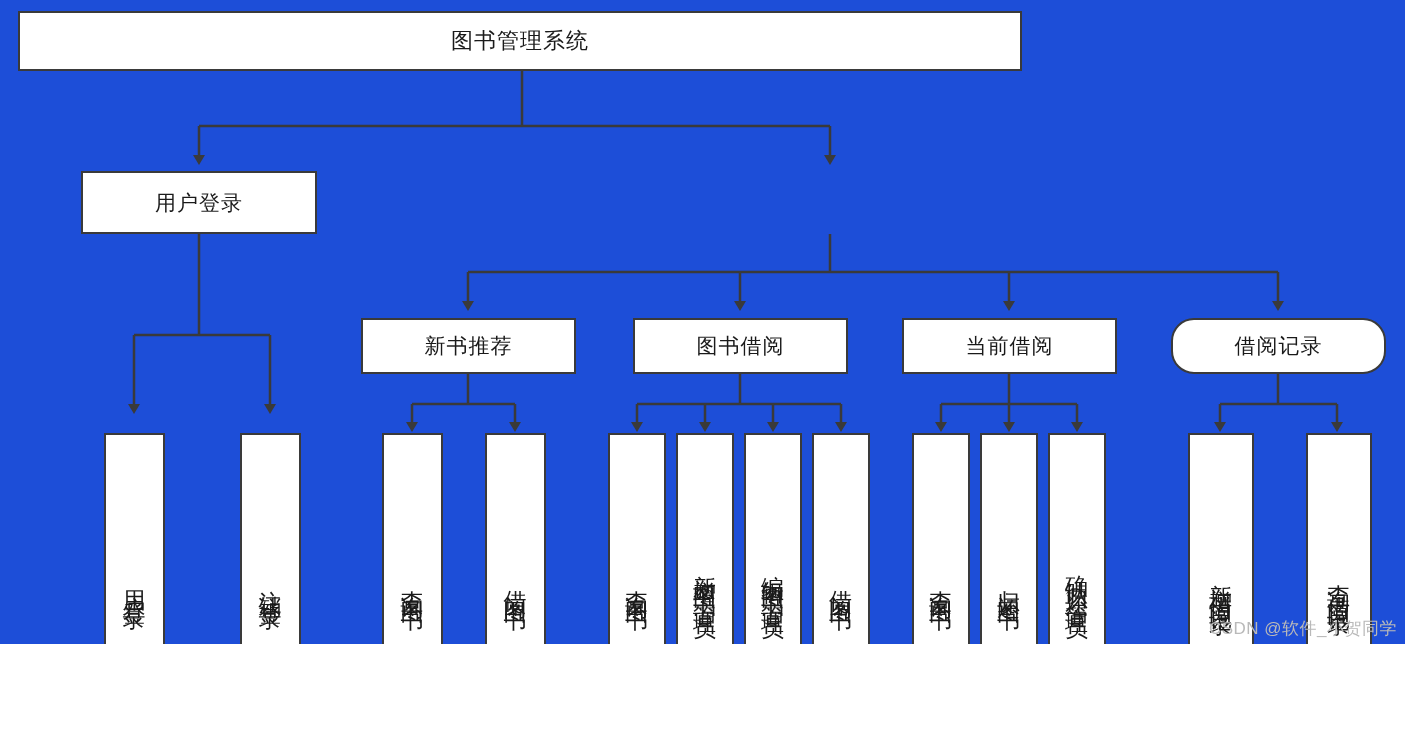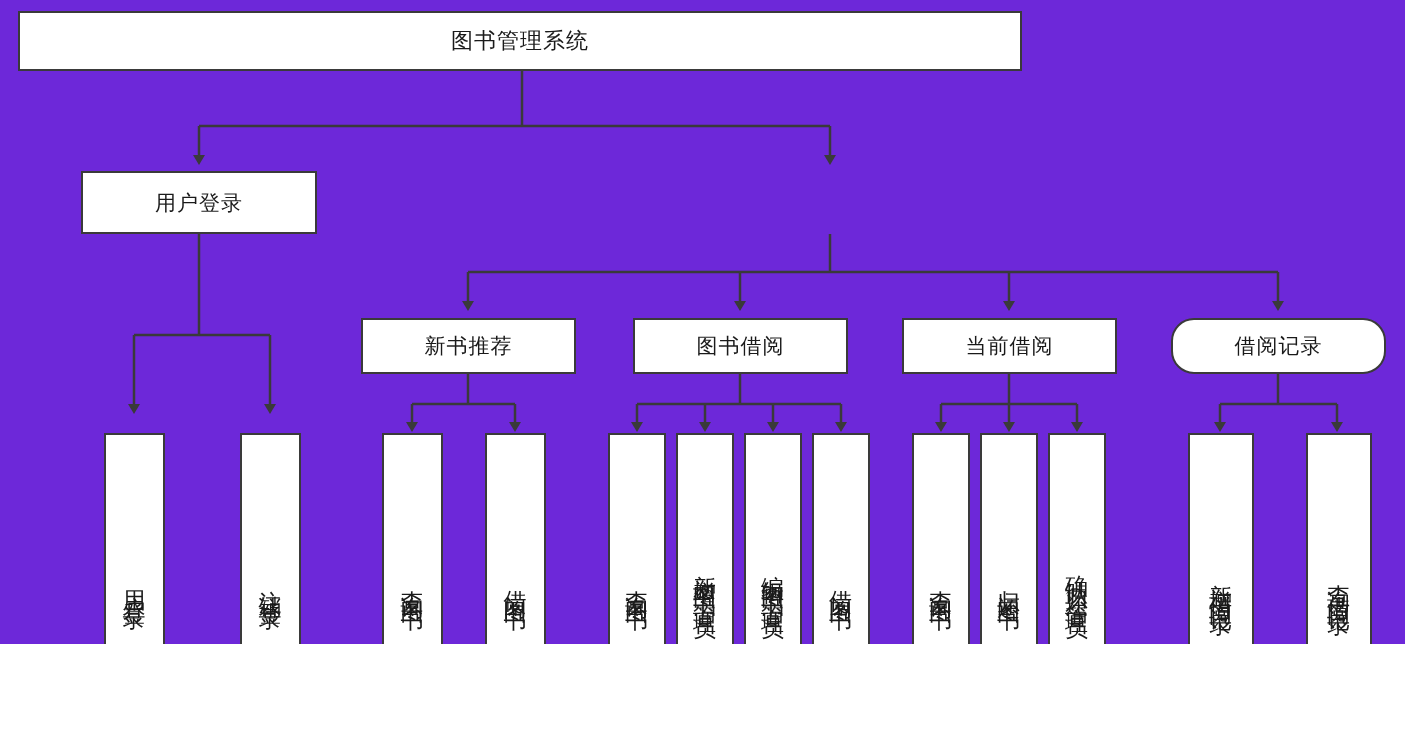--- a/index.html
+++ b/index.html
@@ -7,21 +7,21 @@
     padding: 0;
     background: #ffffff;
   }
   body {
     font-family: "Liberation Sans", "DejaVu Sans", sans-serif;
   }
   #canvas {
     position: relative;
     width: 1405px;
     height: 644px;
-    background: #6d28d9;
+    background: #1d4ed8;
     overflow: hidden;
   }
   svg.wires {
     position: absolute;
     left: 0;
     top: 0;
     width: 1405px;
     height: 747px;
     pointer-events: none;
   }
@@ -194,14 +194,15 @@
   </div>
 
   <div class="node vert" style="left:1188px; top:433px; width:66px; height:302px;">
     <span>新增借阅记录</span>
   </div>
 
   <div class="node vert" style="left:1306px; top:433px; width:66px; height:302px;">
     <span>查询借阅记录</span>
   </div>
 
+  <div class="watermark">CSDN @软件_小贺同学</div>
 
 </div>
 
 </body></html>

